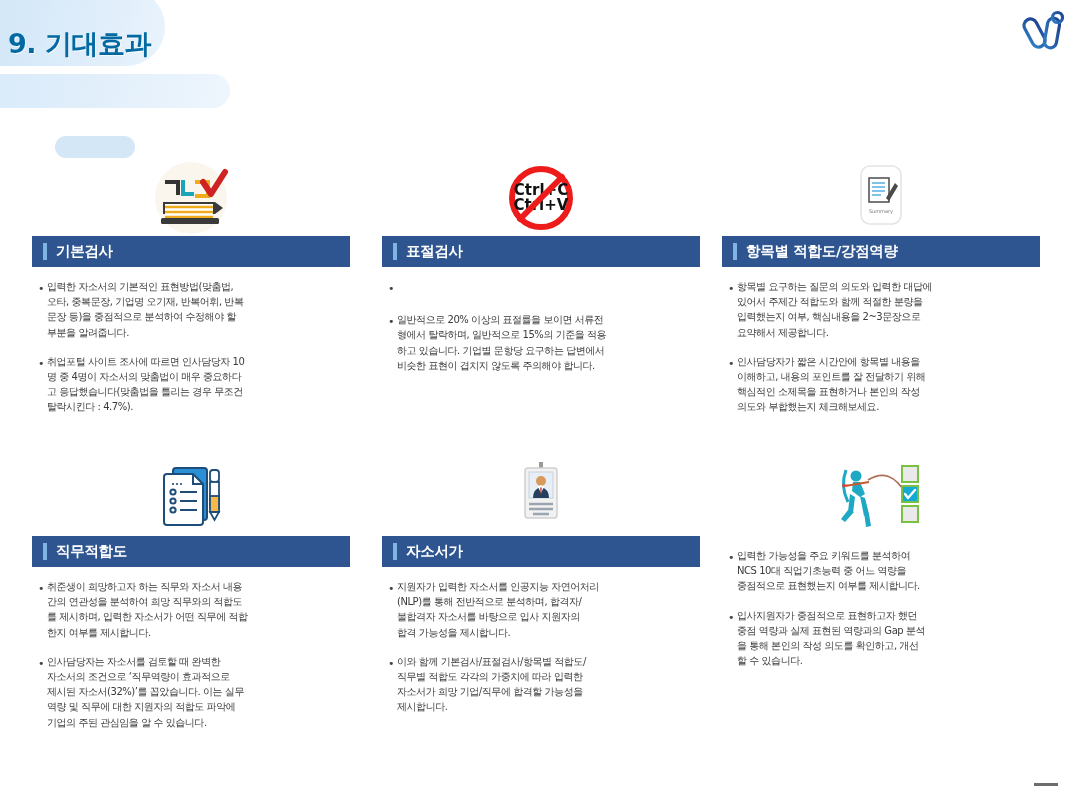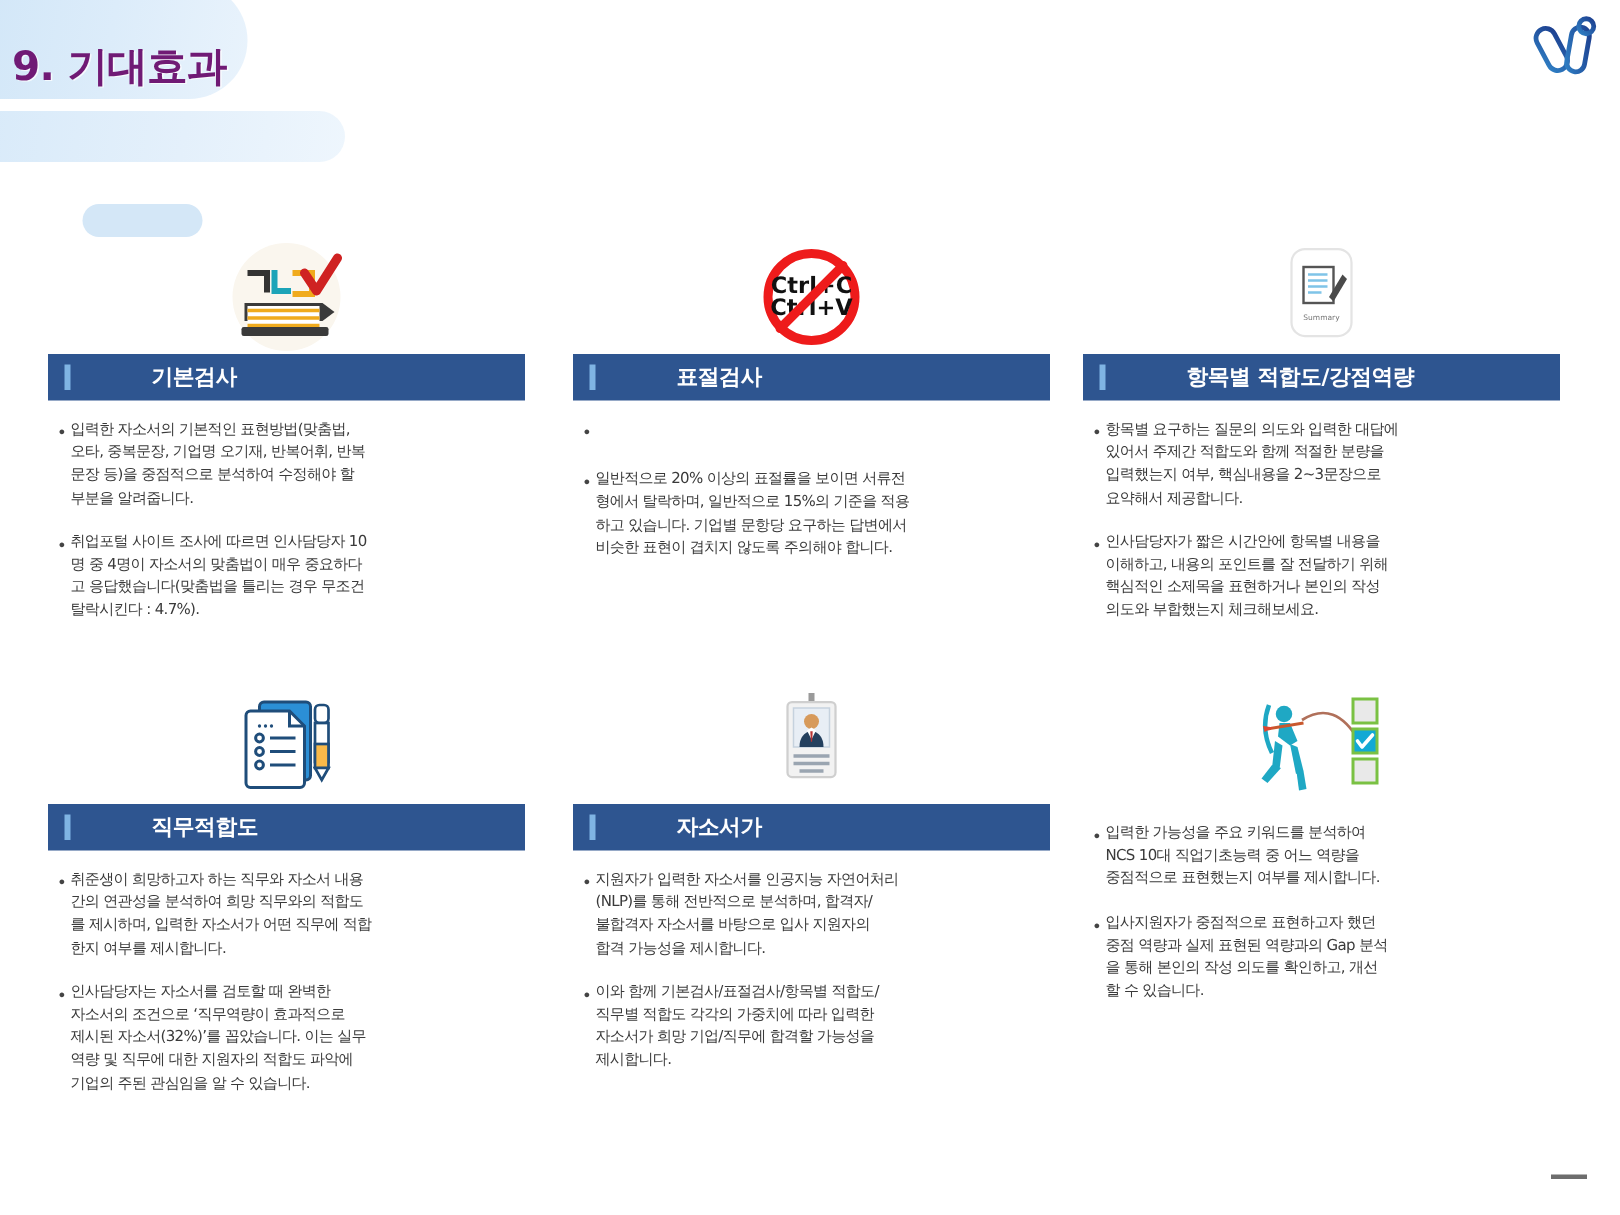--- a/index.html
+++ b/index.html
@@ -35,21 +35,21 @@
     left: -40px; top: 74px;
     width: 270px; height: 34px;
     border-radius: 0 17px 17px 0;
     background: linear-gradient(100deg, #d6e9f9 0%, #e4f0fb 60%, #eef6fd 100%);
   }
   #title-text {
     position: absolute;
     left: 8px; top: 26px;
     font-size: 27px;
     font-weight: bold;
-    color: #701a75;
+    color: #0369a1;
     letter-spacing: -0.5px;
     text-shadow: 1px 1px 0 rgba(255,255,255,0.75);
     white-space: nowrap;
   }
   #accent-pill {
     position: absolute;
     left: 55px; top: 136px;
     width: 80px; height: 22px;
     border-radius: 11px;
     background: #d4e7f7;
@@ -79,21 +79,20 @@
     align-items: center;
     justify-content: center;
   }
   .card-header {
     background: #2e5590;
     height: 31px;
     display: flex;
     align-items: center;
     padding-left: 11px;
     box-sizing: border-box;
-    gap: 45px;
   }
   .header-accent {
     width: 4px;
     height: 17px;
     background: #7fb4e3;
     margin-right: 9px;
     flex: none;
   }
   .header-title {
     color: #ffffff;

